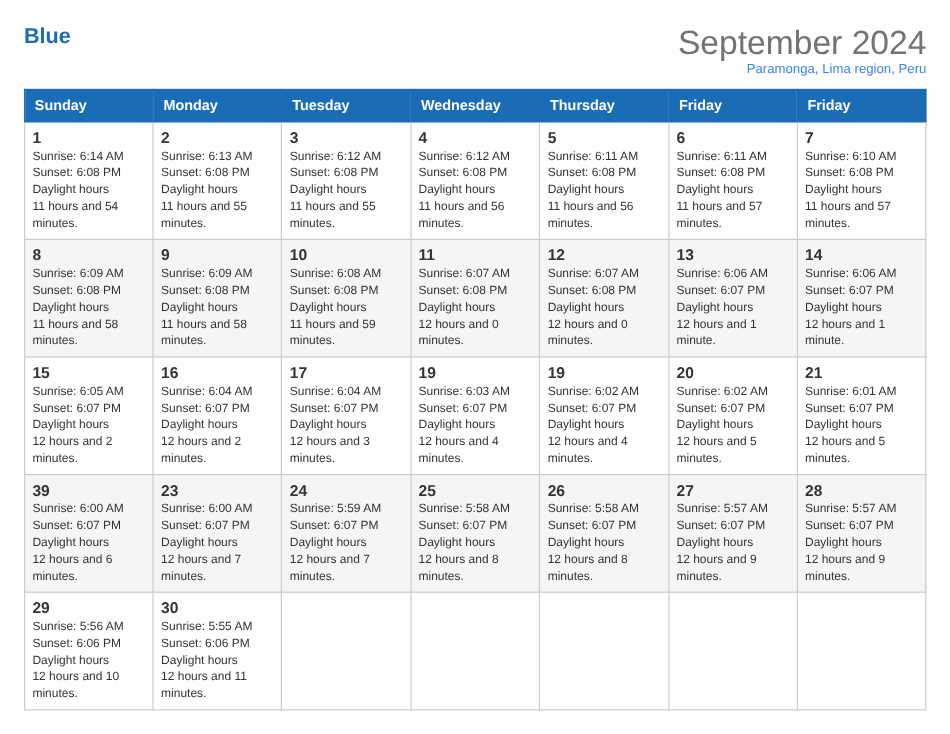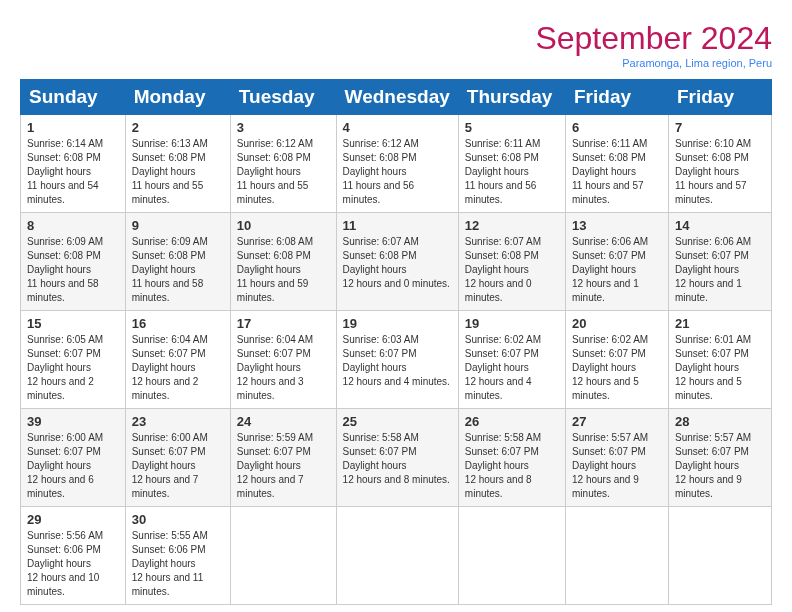--- a/index.html
+++ b/index.html
@@ -31,36 +31,36 @@
     }
     .logo-icon {
       width: 28px;
       height: 28px;
       margin-left: 4px;
     }
     .title-block {
       text-align: right;
     }
     .month-title {
-      font-size: 32px;
-      color: #be185d;
+      font-size: 28px;
+      color: #737373;
       font-weight: normal;
     }
     .subtitle {
       font-size: 11px;
       color: #3b82f6;
     }
     .calendar {
       width: 100%;
       border-collapse: collapse;
     }
     .calendar th {
       background: #1a6db5;
       color: #fff;
-      font-size: 19px;
+      font-size: 12px;
       font-weight: bold;
       padding: 6px 8px;
       text-align: left;
       border: 1px solid #1a6db5;
     }
     .calendar td {
       border: 1px solid #ccc;
       vertical-align: top;
       padding: 5px 6px;
       font-size: 10.5px;
@@ -86,20 +86,21 @@
     .empty-cell {
       background: #f5f5f5;
     }
   </style>
 </head>
 <body>
 
 <div class="header">
   <div class="logo">
     <div>
+      <div class="logo-text"><span>Blue</span></div>
     </div>
   </div>
   <div class="title-block">
     <div class="month-title">September 2024</div>
     <div class="subtitle">Paramonga, Lima region, Peru</div>
   </div>
 </div>
 
 <table class="calendar">
   <thead>

